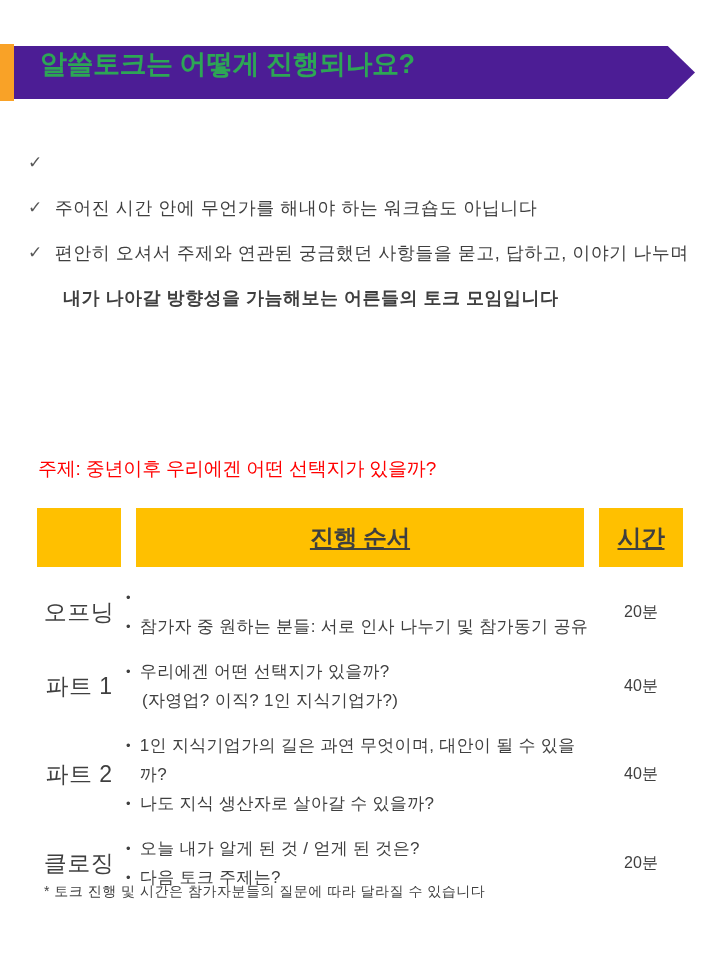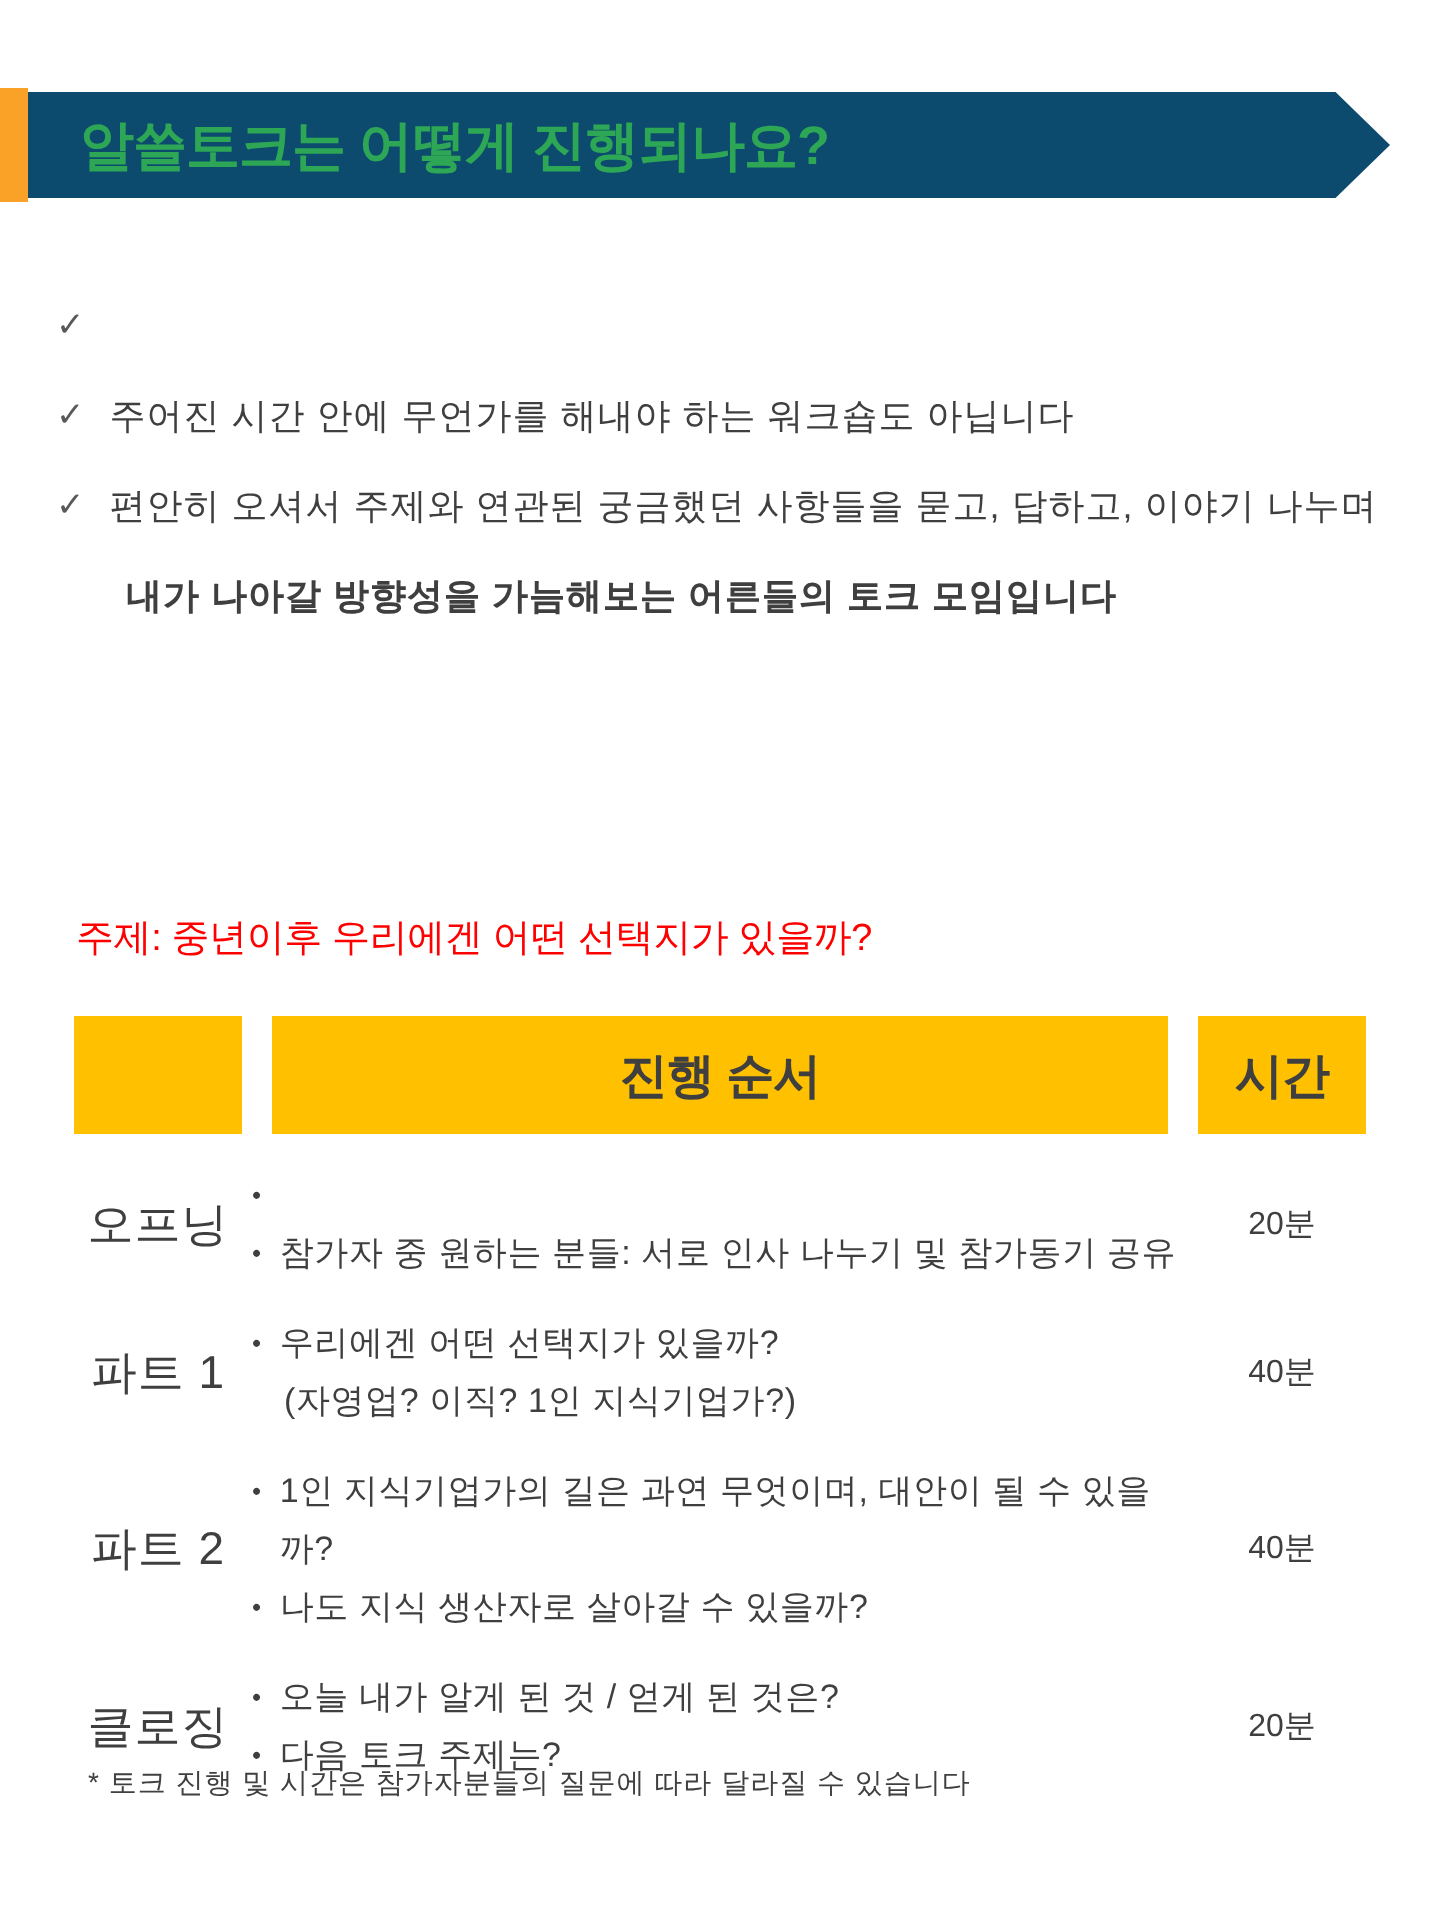--- a/index.html
+++ b/index.html
@@ -7,23 +7,23 @@
     position:relative;width:720px;height:960px;background:#ffffff;overflow:hidden;
     font-family:"Liberation Sans","DejaVu Sans",sans-serif;color:#404040;
   }
 
   
   .banner{position:absolute;left:0;width:700px;height:57px;}
   .banner .accent{
     position:absolute;left:0;top:0;width:14px;height:57px;background:#F9A227;
   }
   .banner .arrow{
-    position:absolute;left:14px;top:2px;width:681px;height:53px;background:#0c4a6e;
+    position:absolute;left:14px;top:2px;width:681px;height:53px;background:#4c1d95;
     clip-path:polygon(0 0, 96% 0, 100% 50%, 96% 100%, 0 100%);
-    display:flex;align-items:center;
+    display:flex;align-items:flex-start;
   }
   .banner-title{
     padding-left:26px;font-size:27px;font-weight:800;color:#2DA655;letter-spacing:-0.5px;
   }
   #banner1{top:44px;}
   #banner2{top:365px;}
 
   
   .checklist{position:absolute;top:153px;left:28px;width:664px;}
   .check-line{
@@ -34,21 +34,21 @@
   .check-line.cont{padding-left:35px;font-weight:bold;}
 
   
   .topic{
     position:absolute;top:456px;left:38px;
     font-size:19px;font-weight:400;color:#FF0000;letter-spacing:-0.2px;
   }
 
   
   .table{position:absolute;top:508px;left:37px;width:646px;}
-  .t-head{display:grid;grid-template-columns:84px 1fr 84px;column-gap:15px;}
+  .t-head{display:grid;grid-template-columns:84px 1fr 84px;column-gap:15px;text-decoration:underline;}
   .hc{
     background:#FFC000;height:59px;display:flex;align-items:center;justify-content:center;
     font-size:24px;font-weight:800;color:#3f3f3f;letter-spacing:-0.5px;
   }
   .t-row{display:grid;grid-template-columns:84px 1fr 84px;column-gap:3px;margin-top:16px;}
   .t-label{
     display:flex;align-items:center;justify-content:center;
     font-size:23px;color:#3f3f3f;letter-spacing:0.5px;
   }
   .t-items{font-size:17px;line-height:29px;color:#3f3f3f;letter-spacing:0.3px;}

